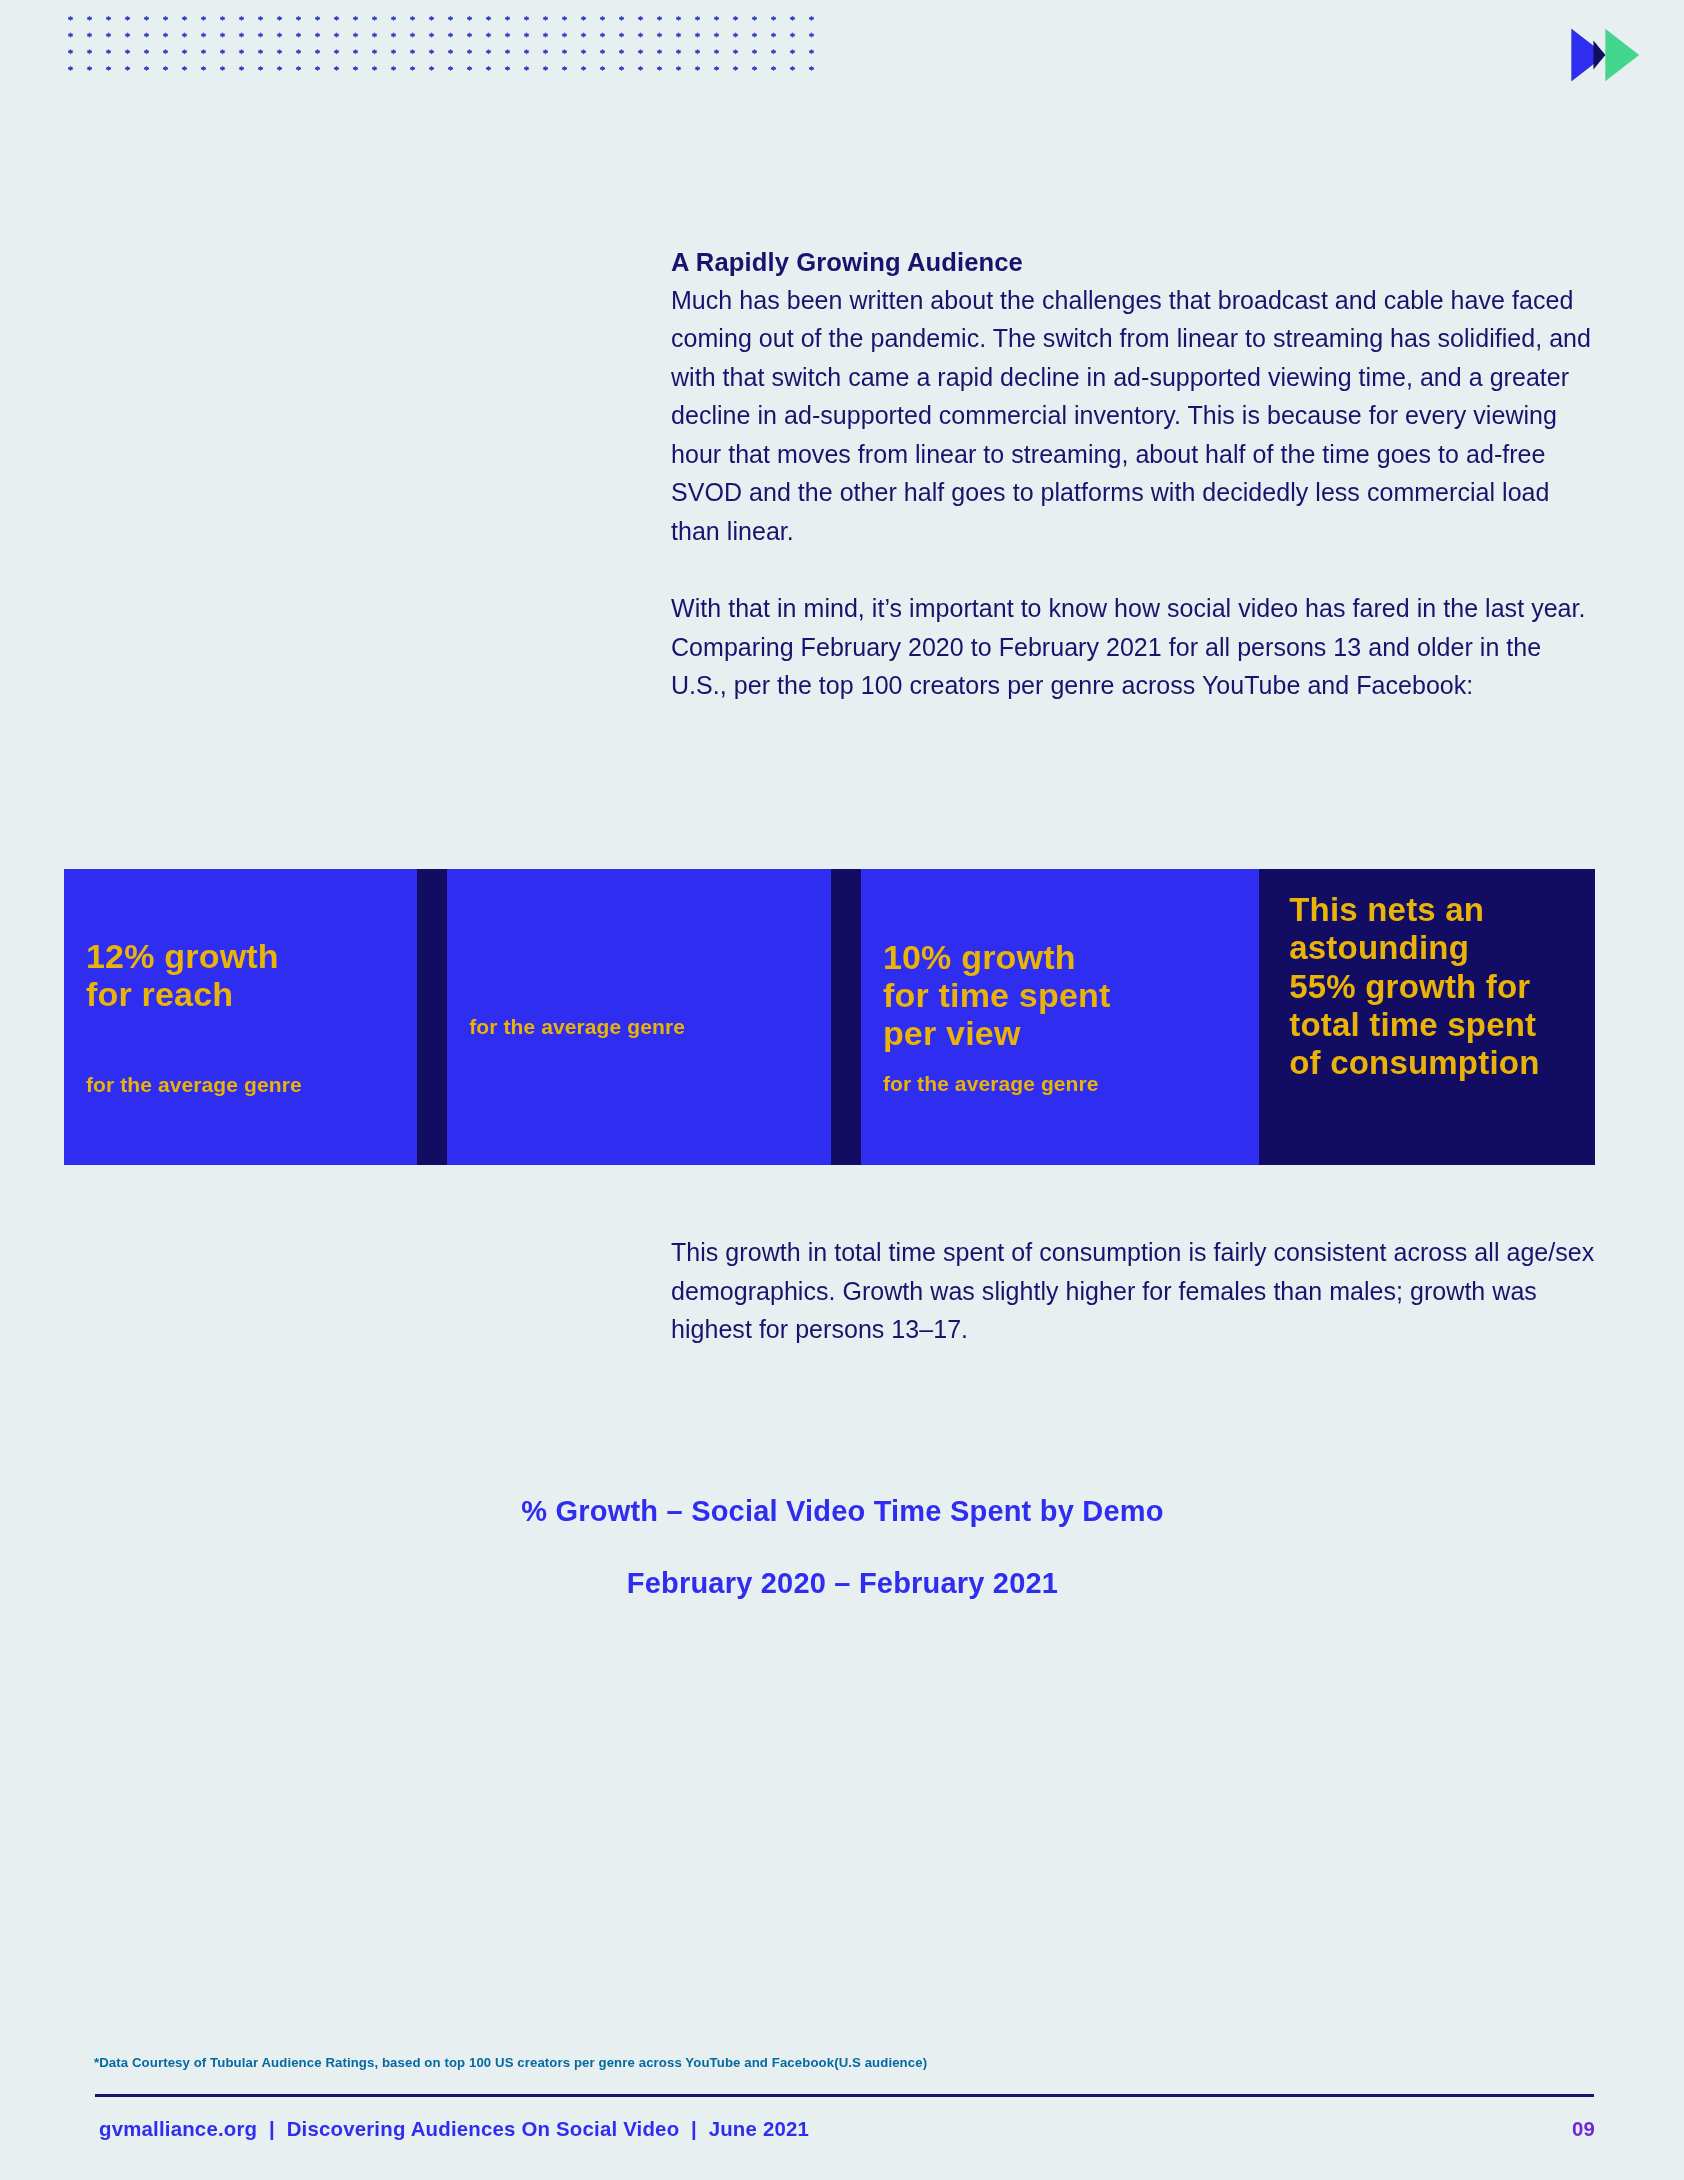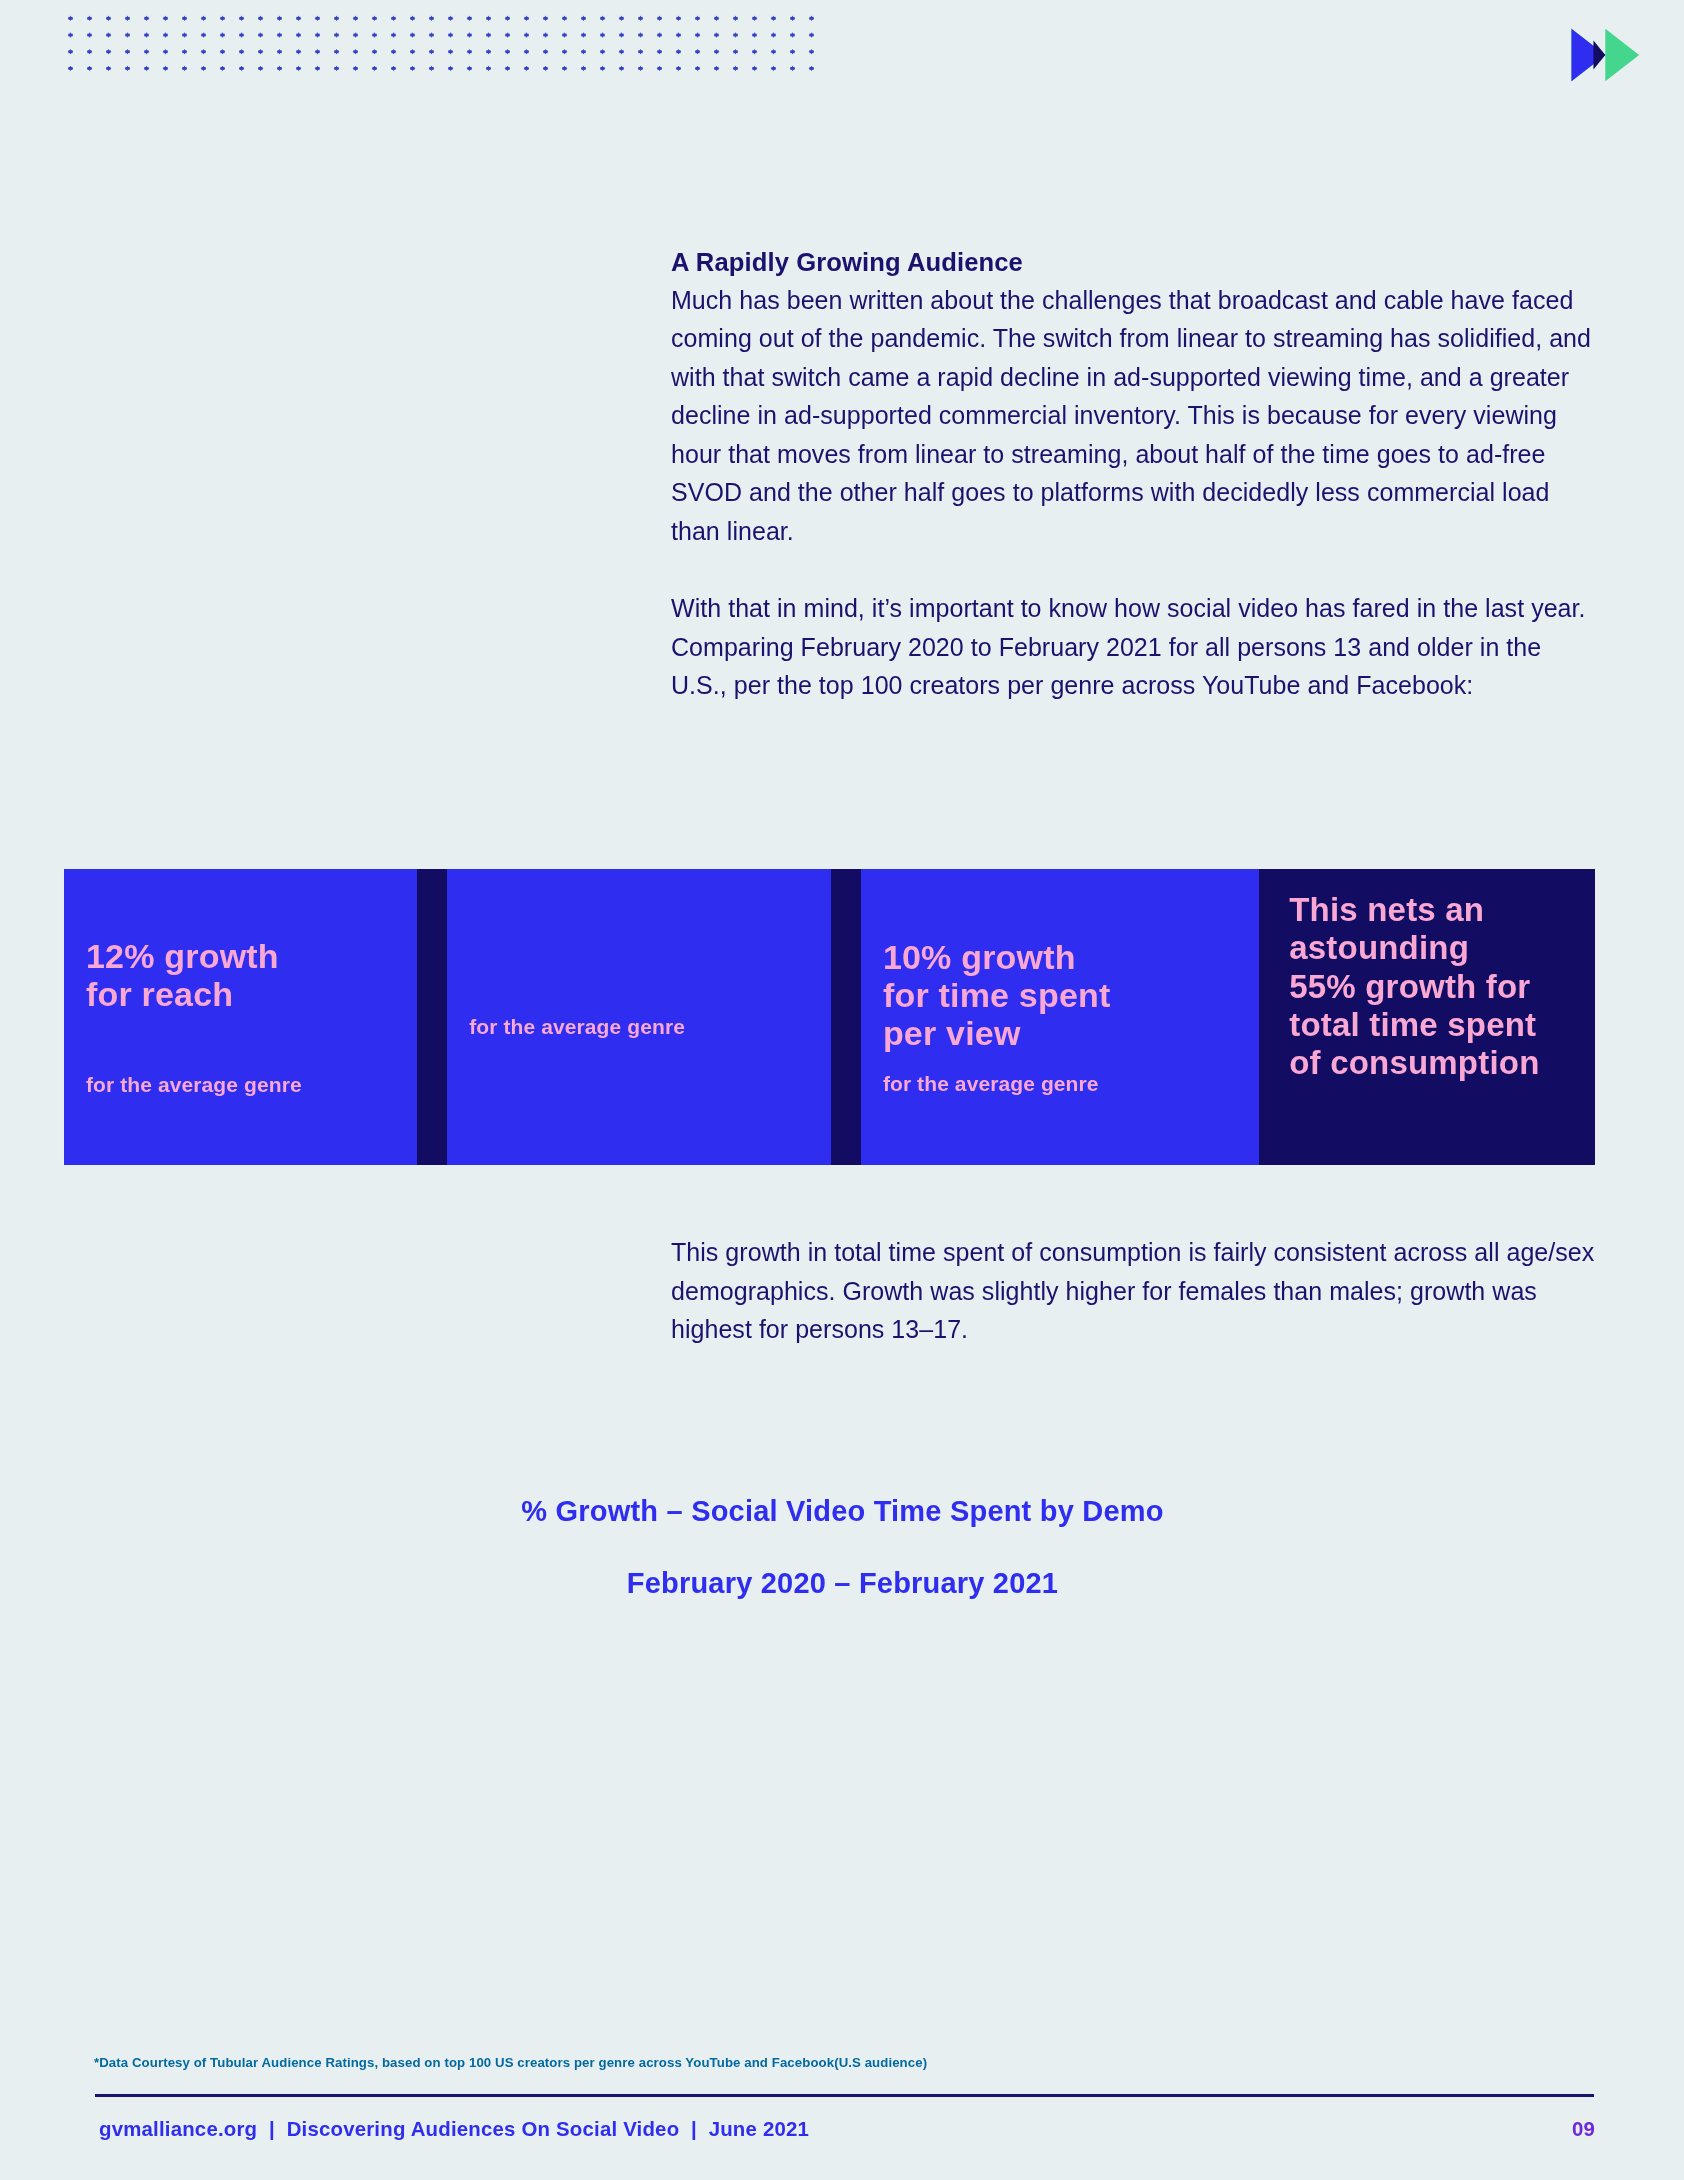--- a/index.html
+++ b/index.html
@@ -71,21 +71,21 @@
     background: #120c63;
     display: flex;
   }
   .stat-card {
     background: #2f2df0;
     display: flex;
     flex-direction: column;
     justify-content: center;
     padding: 0 0 0 22px;
     box-sizing: border-box;
-    color: #f9a8d4;
+    color: #eab308;
   }
   .stat-card.c1 { width: 360px; gap: 40px; }
   .stat-card.sep { margin-left: 30px; }
   .stat-card.c2 { width: 391px; }
   .stat-card.c3 { width: 406px; }
   .stat-card.c4 {
     width: 342px;
     background: #120c63;
     margin-left: 0;
     padding-left: 30px;

